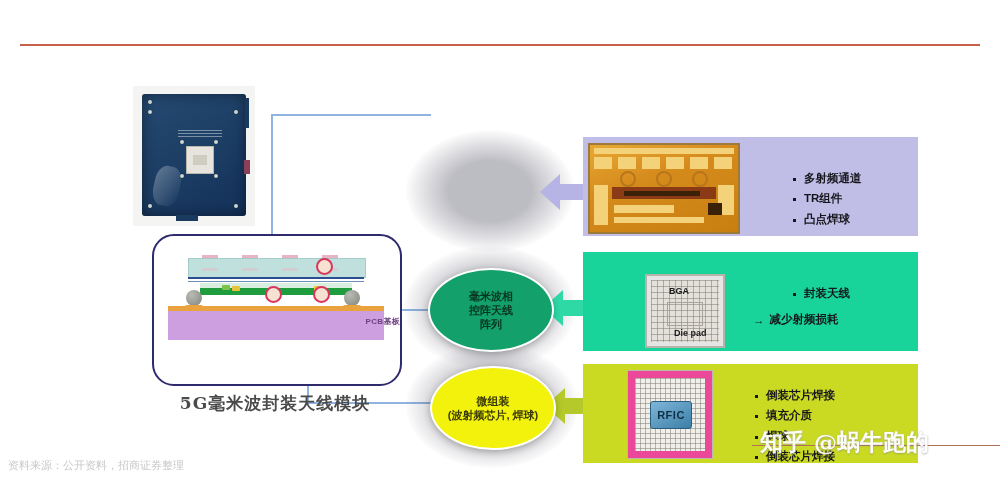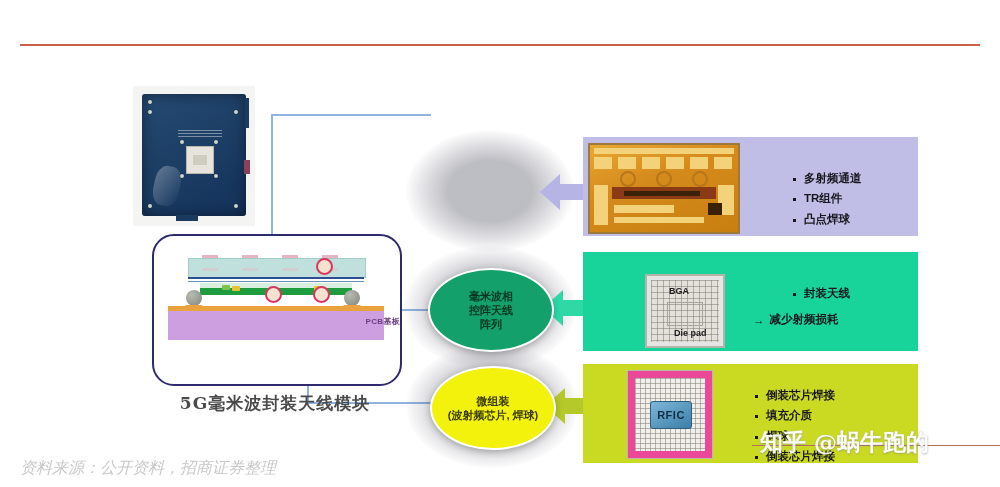--- a/index.html
+++ b/index.html
@@ -176,22 +176,22 @@
   #rfic-die{
     position:absolute;left:22px;top:30px;width:40px;height:26px;
     background:linear-gradient(150deg,#7fb6d8,#3c7fa8);
     border:1px solid #2a5f80;border-radius:3px;
     display:flex;align-items:center;justify-content:center;
     font-size:11px;font-weight:bold;color:#0e2f45;letter-spacing:.5px;
   }
 
   
   #source{
-    position:absolute;left:20px;top:458px;font-size:16px;color:#c9c9c9;
-    font-family:"DejaVu Serif","Liberation Serif",serif;white-space:nowrap;font-style:italic;
+    position:absolute;left:8px;top:458px;font-size:11px;color:#c9c9c9;
+    font-family:"DejaVu Serif","Liberation Serif",serif;white-space:nowrap;
   }
   #watermark{
     position:absolute;left:752px;top:424px;width:248px;height:42px;
   }
   #wm-line{position:absolute;left:0;top:21px;width:248px;height:1.4px;background:#b2705a;}
   #wm-text{
     position:absolute;left:8px;top:3px;width:200px;
     font-size:23px;color:#ffffff;font-weight:bold;white-space:nowrap;
     text-shadow:0 0 1px #bdbdbd,0 1px 2px rgba(120,120,120,.55);
     font-family:"DejaVu Serif","Liberation Serif",serif;opacity:.95;

